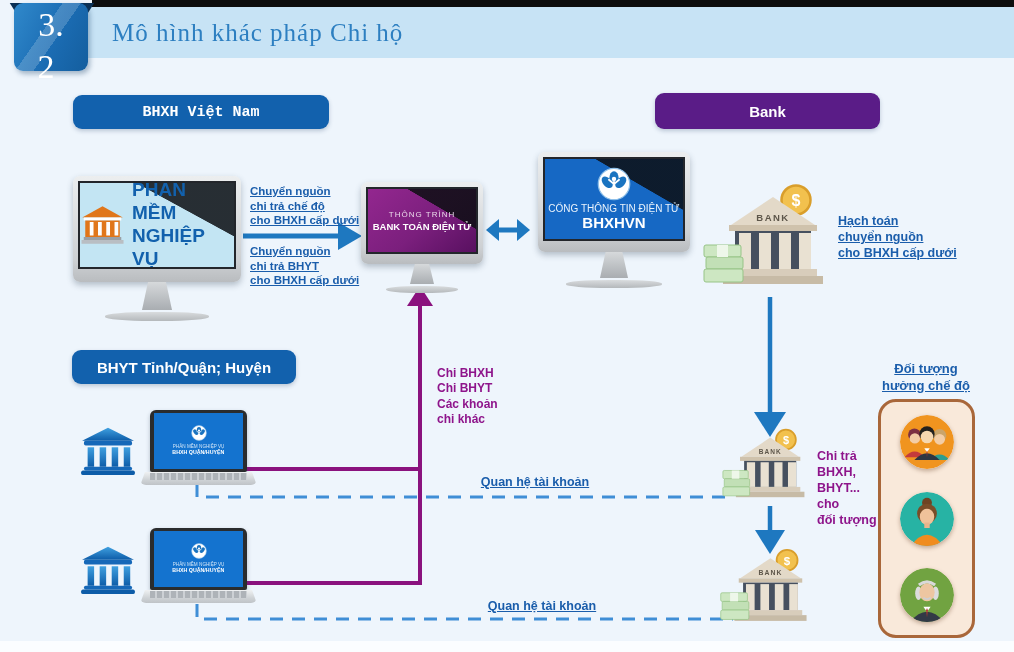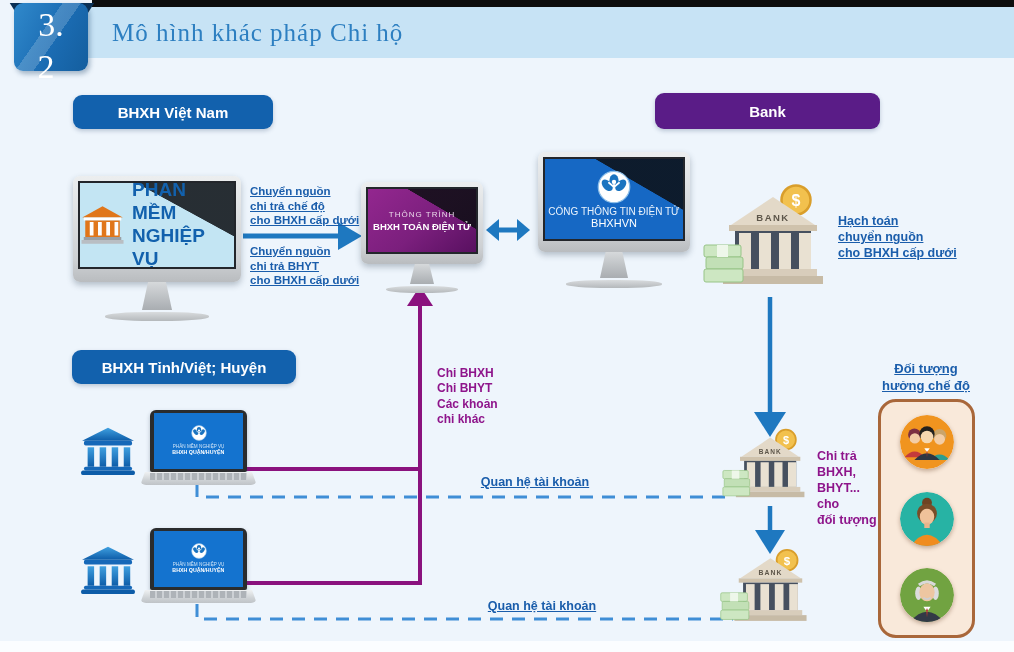--- a/index.html
+++ b/index.html
@@ -23,21 +23,21 @@
   .badge-n1 { position:absolute; left:0; top:6px; width:90px; text-align:center;
               font-family:"Liberation Serif", serif; font-size:34px; color:#fff; }
   .badge-n2 { position:absolute; left:0; top:48px; width:80px; text-align:center;
               font-family:"Liberation Serif", serif; font-size:34px; color:#fff; }
 
   
   .pill { position:absolute; border-radius:9px; color:#fff; font-weight:bold; font-size:15px;
           display:flex; align-items:center; justify-content:center; box-shadow:0 2px 4px rgba(30,60,100,.25); }
   .pill.blue   { background:#1261ad; }
   .pill.purple { background:#5a1c87; }
-  #btn-bhxh-vn    { left:73px;  top:95px;  width:200px; height:34px; }
+  #btn-bhxh-vn    { left:73px;  top:95px;  width:256px; height:34px;font-family:Liberation Mono, monospace; }
   #btn-bank       { left:655px; top:93px;  width:225px; height:36px; }
   #btn-bhxh-local { left:72px;  top:350px; width:224px; height:34px; }
 
   
   .monitor { position:absolute; }
   .mon-frame { position:relative; width:100%; border-radius:7px; padding:5px 5px 13px 5px;
                background:linear-gradient(180deg,#eceeef 0%,#cdd0d3 80%,#b9bcbf 100%);
                box-shadow:0 3px 6px rgba(40,60,80,.3); }
   .mon-screen { position:relative; width:100%; height:100%; border:2px solid #23262b; overflow:hidden;
                 display:flex; flex-direction:column; align-items:center; justify-content:center; }
@@ -61,21 +61,21 @@
   #monitor-mid .mon-screen { background:linear-gradient(140deg,#93278f 0%,#7b1f7d 55%,#581060 100%); }
   .ep-line1 { color:#ead8ea; font-size:8px; letter-spacing:1px; z-index:1; }
   .ep-line2 { color:#fff; font-weight:bold; font-size:9.5px; margin-top:2px; z-index:1; white-space:nowrap; }
 
   #monitor-right { left:538px; top:152px; width:152px; }
   #monitor-right .mon-frame { height:100px; padding-bottom:11px; }
   #monitor-right .mon-neck { width:28px; height:26px; }
   #monitor-right .mon-base { width:96px; height:8px; }
   #monitor-right .mon-screen { background:#1668c4; }
   .portal-line1 { color:#eaf3fc; font-size:10px; margin-top:2px; z-index:1; white-space:nowrap; }
-  .portal-line2 { color:#fff; font-weight:normal; font-size:11px; z-index:1;text-align:center; }
+  .portal-line2 { color:#fff; font-weight:bold; font-size:15px; z-index:1;text-align:center; }
 
   
   .laptop { position:absolute; width:97px; }
   .lap-screen { position:relative; height:62px; background:#2a2c2e; border-radius:6px 6px 2px 2px;
                 padding:3px 4px; box-shadow:0 2px 4px rgba(40,60,80,.3); }
   .lap-display { width:100%; height:100%; background:#1473cf; display:flex; flex-direction:column;
                  align-items:center; justify-content:center; overflow:hidden; }
   .lap-line1 { color:#cfe4f7; font-size:8px; transform:scale(.58); white-space:nowrap; margin-top:1px; }
   .lap-line2 { color:#fff; font-weight:bold; font-size:8px; transform:scale(.66); white-space:nowrap; margin-top:-3px; }
   .lap-base { width:120%; margin-left:-10%; height:13px;
@@ -120,21 +120,21 @@
 
   <div class="badge">
     <div class="badge-fold"></div>
     <div class="badge-body"></div>
     <div class="badge-n1">3.</div>
     <div class="badge-n2">2</div>
   </div>
 
   <div id="btn-bhxh-vn" class="pill blue z4">BHXH Việt Nam</div>
   <div id="btn-bank" class="pill purple z4">Bank</div>
-  <div id="btn-bhxh-local" class="pill blue z4">BHXH Tỉnh/Việt; Huyện</div>
+  <div id="btn-bhxh-local" class="pill blue z4">BHYT Tỉnh/Quận; Huyện</div>
 
   <svg class="overlay" width="1014" height="652" viewBox="0 0 1014 652">
 
     <g>
       <line x1="243" y1="236" x2="340" y2="236" stroke="#1e78c0" stroke-width="5"></line>
       <polygon points="338,222 362,236 338,250" fill="#1e78c0"></polygon>
     </g>
 
     <g>
       <line x1="496" y1="230" x2="520" y2="230" stroke="#1e78c0" stroke-width="5"></line>
@@ -188,21 +188,21 @@
       </div>
     </div>
     <div class="mon-neck"></div>
     <div class="mon-base"></div>
   </div>
 
   <div id="monitor-mid" class="monitor z3">
     <div class="mon-frame">
       <div class="mon-screen">
         <div class="ep-line1">THÔNG TRÌNH</div>
-        <div class="ep-line2">BHXH TOÁN ĐIỆN TỬ</div>
+        <div class="ep-line2">BANK TOÁN ĐIỆN TỬ</div>
       </div>
     </div>
     <div class="mon-neck"></div>
     <div class="mon-base"></div>
   </div>
 
   <div id="monitor-right" class="monitor z3">
     <div class="mon-frame">
       <div class="mon-screen">
         <svg width="34" height="34" viewBox="0 0 40 40" style="z-index:1">

